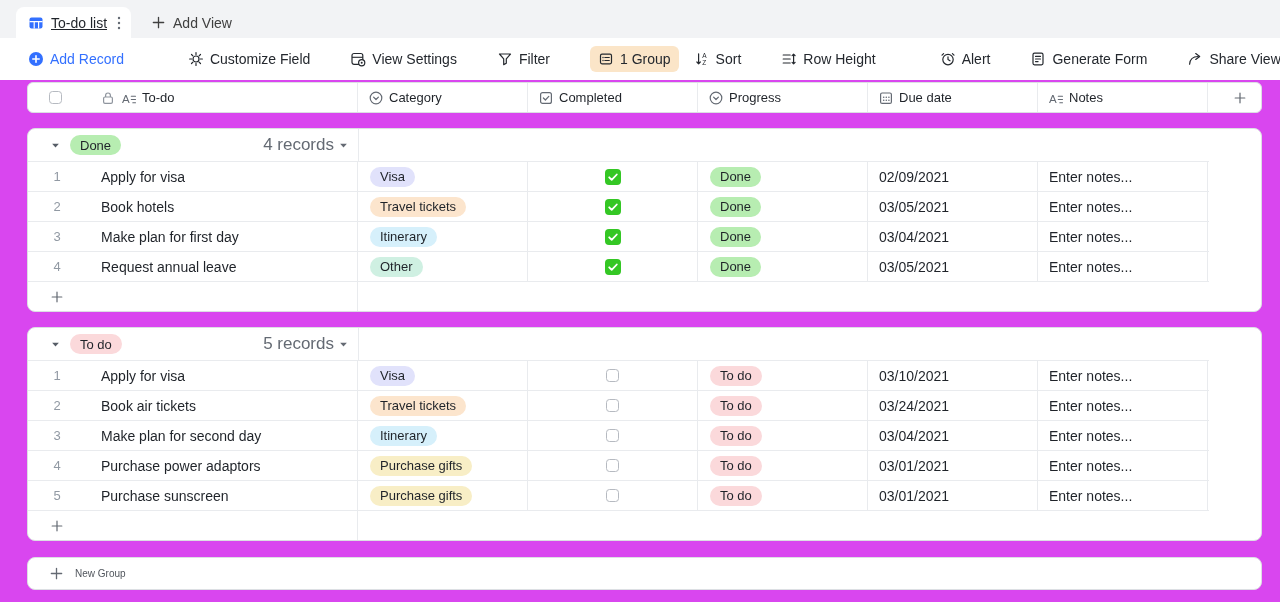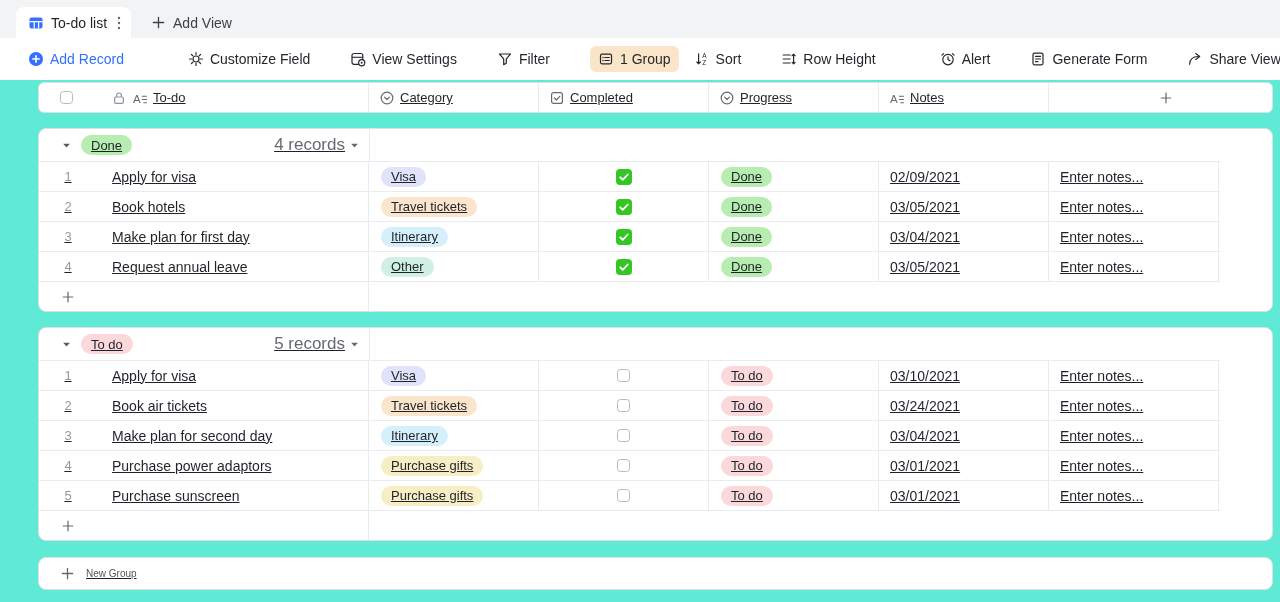--- a/index.html
+++ b/index.html
@@ -8,35 +8,35 @@
   :root{
     --accent:#3370ff; --check-green:#34c724; --group-btn-bg:#fbe5c8;
     --tag-green:#b7edb1; --tag-pink:#fbd9db; --tag-purple:#e1e2fb;
     --tag-orange:#fce5cd; --tag-blue:#d6f0fb; --tag-teal:#cff0e2; --tag-yellow:#f8eec6;
     --line:#e9ebee; --card-border:#dcdfe3; --gray-text:#646a73;
   }
   svg { display:block; }
   
   .tabbar { height:38px; background:#f2f3f5; display:flex; align-items:flex-end; }
   .tab { margin-left:16px; background:#fff; border-radius:8px 8px 0 0; height:31px;
-         padding:0 10px 0 12px; display:flex; align-items:center; gap:7px; }
+         padding:0 10px 0 12px; display:flex; align-items:center; gap:7px;text-decoration:underline; }
   .tab-label { font-size:14px; font-weight:500; }
   .kebab { color:#646a73; margin-left:3px; }
   .addview { margin-left:20px; height:31px; display:flex; align-items:center; gap:7px;
              font-size:14px; color:#404040; cursor:pointer; }
   
   .toolbar { height:42px; background:#fff; display:flex; align-items:center; padding-left:28px;
              font-size:14px; color:#24282e; }
   .titem { display:flex; align-items:center; gap:6px; margin-right:40px; cursor:pointer; white-space:nowrap; }
   .titem svg { width:16px; height:16px; }
   .t-primary { color:var(--accent); }
   .t-high { background:var(--group-btn-bg); padding:5px 8px; border-radius:6px; margin-right:15px; }
   .tdivider { width:1px; height:15px; background:#dee0e3; margin:0 23px 0 1px; }
   
-  .content { background:#5eead4; height:522px; padding:2px 0 0 38px;text-decoration:underline; }
+  .content { background:#d946ef; height:522px; padding:2px 0 0 27px; }
   .header-bar { width:1235px; height:31px; background:#fff; border:1px solid var(--card-border);
                 border-radius:6px; display:flex; font-size:13px; }
   .hcell { display:flex; align-items:center; gap:5px; padding-left:10px;
            border-right:1px solid var(--line); color:#1f2329; }
   .hcell svg { width:16px; height:16px; color:#646a73; }
   .w-name { width:330px; padding-left:21px; }
   .w-std { width:170px; }
   .w-plus { flex:1; justify-content:center; border-right:none; color:#8f959e; }
   .ubox { width:13px; height:13px; border:1.5px solid #b6bac1; border-radius:3.5px; background:#fff; }
   .hname-gap { margin-left:33px; }
@@ -237,20 +237,32 @@
       <span>Completed</span>
     </div>
     <div class="hcell w-std">
       <svg viewBox="0 0 16 16">
           <use href="#sym-select"></use>
         </svg>
       <span>Progress</span>
     </div>
     <div class="hcell w-std">
       <svg viewBox="0 0 16 16">
+        <rect x="2.6" y="3" width="10.8" height="10.4" rx="1.5" fill="none" stroke="currentColor" stroke-width="1.2"></rect>
+        <circle cx="5.7" cy="7.2" r="0.8" fill="currentColor"></circle>
+          <circle cx="8.3" cy="7.2" r="0.8" fill="currentColor"></circle>
+          <circle cx="10.9" cy="7.2" r="0.8" fill="currentColor"></circle>
+        <circle cx="5.7" cy="10.2" r="0.8" fill="currentColor"></circle>
+          <circle cx="8.3" cy="10.2" r="0.8" fill="currentColor"></circle>
+          <circle cx="10.9" cy="10.2" r="0.8" fill="currentColor"></circle>
+      </svg>
+      <span>Due date</span>
+    </div>
+    <div class="hcell w-std">
+      <svg viewBox="0 0 16 16">
           <use href="#sym-text-field"></use>
         </svg>
       <span>Notes</span>
     </div>
     <div class="hcell w-plus">
       <svg viewBox="0 0 16 16">
           <use href="#sym-plus"></use>
         </svg>
     </div>
   </div>

